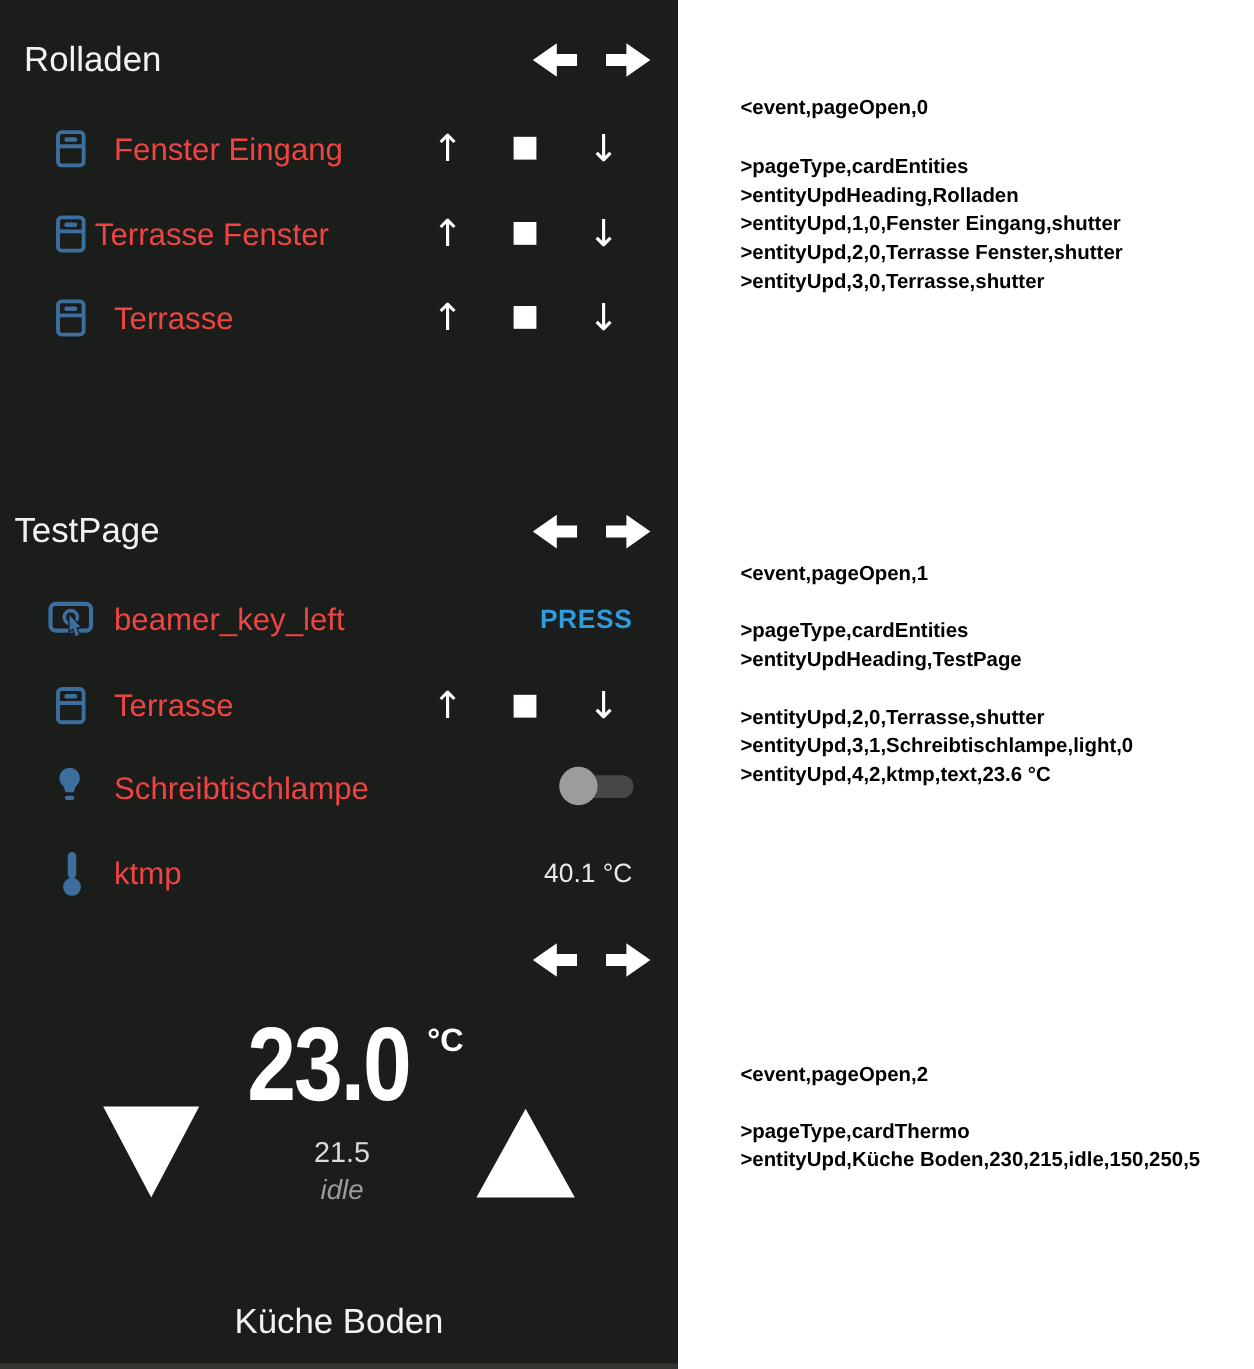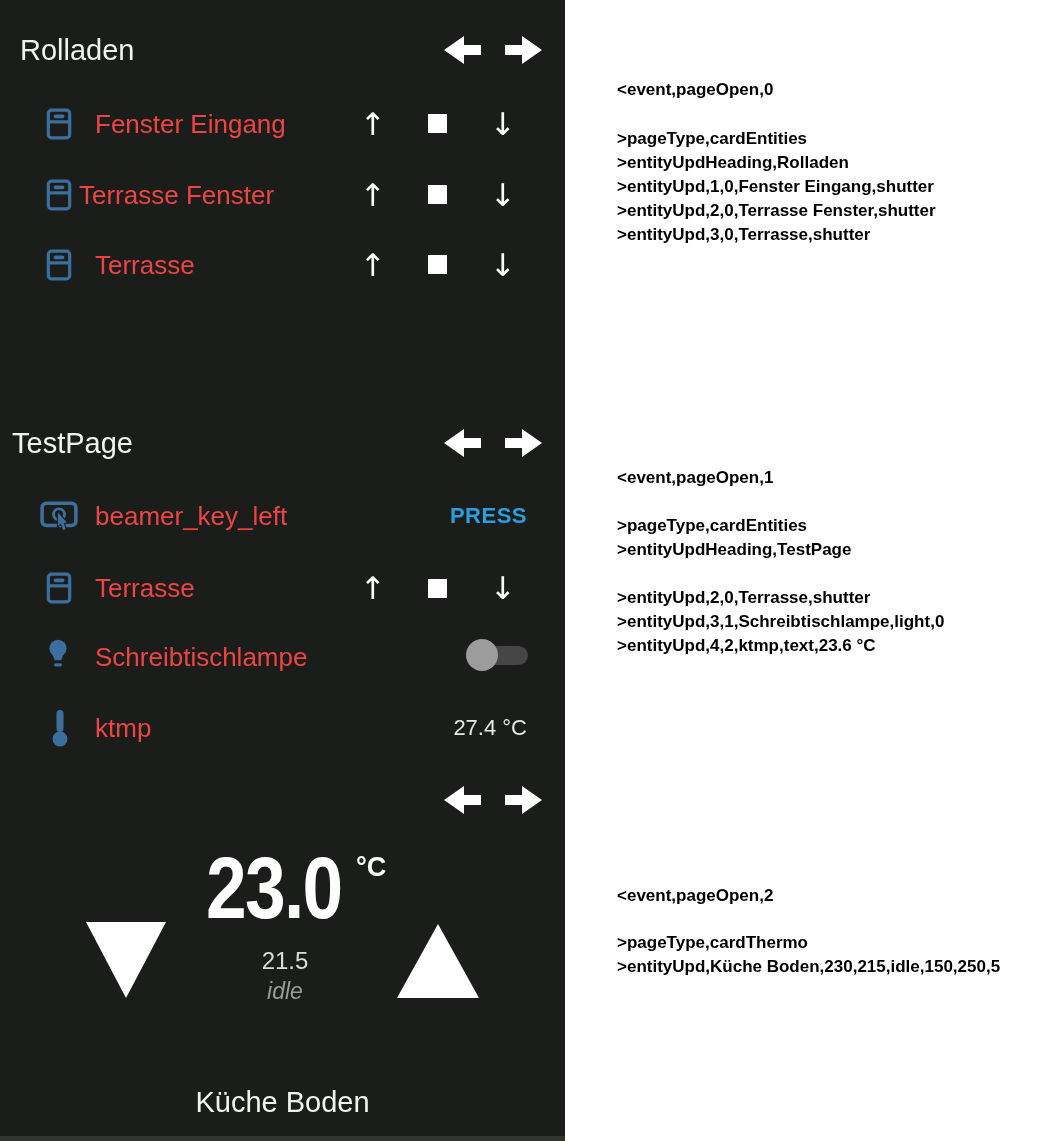--- a/index.html
+++ b/index.html
@@ -137,21 +137,21 @@
       <div class="toggle-knob"></div>
     </div>
 
     <span class="abs" style="left:48px;top:708px;">
       <svg width="24" height="40" viewBox="0 0 24 40">
         <rect x="8.5" y="2" width="7" height="22" rx="3.5" fill="#3d6f9e"></rect>
         <circle cx="12" cy="31" r="7.5" fill="#3d6f9e"></circle>
       </svg>
     </span>
     <div class="abs ent-label" style="left:95px;top:706px;">ktmp</div>
-    <div class="abs val-right value" style="left:390px;top:706px;">27.4 °C</div>
+    <div class="abs val-right value" style="left:390px;top:706px;">40.1 °C</div>
 
     <span class="abs nav-arrow" style="left:443px;top:785px;">
       <svg width="38" height="30" viewBox="0 0 38 30">
           <path d="M38 10 L21 10 L21 1 L1 15 L21 29 L21 20 L38 20 Z" fill="#fff"></path>
         </svg>
     </span>
     <span class="abs nav-arrow" style="left:505px;top:785px;">
       <svg width="38" height="30" viewBox="0 0 38 30">
           <path d="M0 10 L17 10 L17 1 L37 15 L17 29 L17 20 L0 20 Z" fill="#fff"></path>
         </svg>

